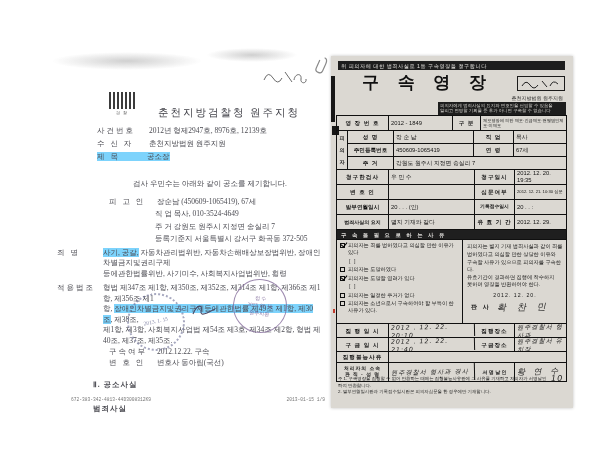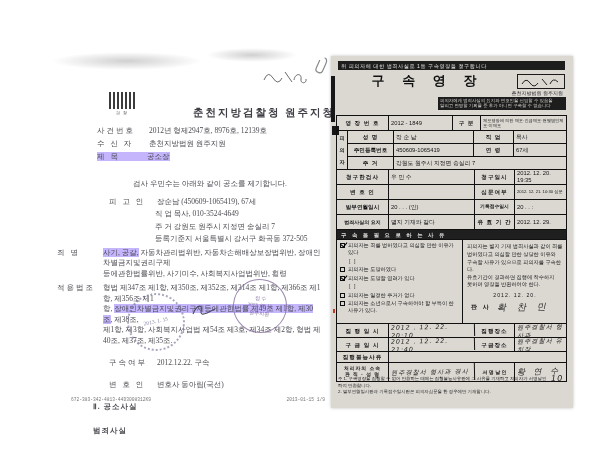--- a/index.html
+++ b/index.html
@@ -9,28 +9,28 @@
 
   
   #left-page{position:absolute;left:57px;top:50px;width:278px;height:366px;
     color:#4b4b52;font-family:"Liberation Serif",serif;font-size:7.5px;line-height:1.3;
     filter:blur(.2px)}
   .smudge{position:absolute;border-radius:50%;background:radial-gradient(closest-side,rgba(120,120,120,.35),rgba(120,120,120,0));}
   .l-logo{position:absolute;left:52px;top:42px;width:26px;height:17px;
     background:repeating-linear-gradient(90deg,#3c3c3c 0 2px,transparent 2px 4px)}
   .l-logo-cap{position:absolute;left:50px;top:60px;width:30px;font-size:4px;text-align:center;color:#555;letter-spacing:1px}
   .l-flow{position:absolute;left:0;top:0;width:100%;padding-top:56px}
-  .l-title{text-align:right;padding-left:66px;font-size:10.5px;font-weight:bold;letter-spacing:2px;color:#3f3f46}
+  .l-title{text-align:center;padding-left:66px;font-size:10.5px;font-weight:normal;letter-spacing:2px;color:#3f3f46}
   .l-date{text-align:right;padding-right:38px;margin-top:2px;font-size:7px}
   .l-meta{margin-left:40px;margin-top:3.2px}
   .ml{display:inline-block;width:50px;letter-spacing:2px;font-weight:normal}
-  .hl{background:#c4b5fd}
+  .hl{background:#7dd3fc}
   .l-intro{margin-left:76px;margin-top:18px}
   .l-sec{margin-left:36px;margin-top:12px;font-weight:bold;letter-spacing:1px}
-  .l-row{margin-left:52px;margin-top:12px}
+  .l-row{margin-left:52px;margin-top:1px}
   .l-row .ml2{display:inline-block;width:46px;letter-spacing:2px}
   .l-ind{margin-left:98px;margin-top:2.6px}
   .l-charge{display:flex;margin-top:4px}
   .l-charge .ml2{flex:0 0 46px;letter-spacing:2px}
   .l-charge .body{flex:1;margin-right:14px;line-height:1.4}
   .l-footer{position:absolute;left:14px;right:10px;top:347px;display:flex;justify-content:space-between;
     font-size:4.6px;color:#777;font-family:"Liberation Mono",monospace}
   .stamp{position:absolute;border-radius:50%;text-align:center;pointer-events:none}
   #stamp-court{left:70px;top:243px;width:58px;height:58px;border:2px dotted rgba(95,98,140,.55);
     color:rgba(95,98,140,.75);font-size:5.5px;transform:rotate(-12deg);display:flex;align-items:center;justify-content:center}
@@ -39,21 +39,21 @@
   .scribble{position:absolute;color:#666}
 
   
   #right-page{position:absolute;left:331px;top:56px;width:242px;height:352px;
     background:#dbd8d2;color:#141414;font-size:6px;line-height:1.2;
     box-shadow:0 0 3px rgba(0,0,0,.25)}
   .copy-edge{position:absolute;background:#171717;filter:blur(.4px)}
   .r-band{margin:5px 8px 0 7px;background:#1d1d1d;color:#e4e2de;font-size:5.2px;
     letter-spacing:.5px;padding:1.5px 3px;white-space:nowrap;overflow:hidden}
   .r-titlerow{display:flex;align-items:center;margin:3px 8px 0 7px}
-  .r-title{flex:1;text-align:center;font-size:13px;font-weight:bold;letter-spacing:7px;color:#101010}
+  .r-title{flex:1;text-align:center;font-size:17px;font-weight:bold;letter-spacing:7px;color:#101010}
   .r-titlebox{width:48px;height:15px;border:1.2px solid #1a1a1a;position:relative}
   .r-sub{ text-align:right;margin-right:10px;margin-top:1px;font-size:5px;color:#222}
   .r-notice{margin-left:auto;margin-right:7px;margin-top:1px;width:128px;background:#1d1d1d;color:#d9d7d2;
     font-size:4.4px;line-height:1.25;padding:1px 2px}
   .r-table{position:absolute;left:5px;right:6px;top:59px;border:1.5px solid #101010;background:transparent}
   .tr{display:flex;border-bottom:1px solid #101010;align-items:stretch}
   .tr:last-child{border-bottom:none}
   .td{border-right:1px solid #101010;padding:1px 2px;display:flex;align-items:center;overflow:hidden}
   .td:last-child{border-right:none}
   .lab{justify-content:center;text-align:center;font-weight:bold;letter-spacing:1px;font-size:5.6px}

